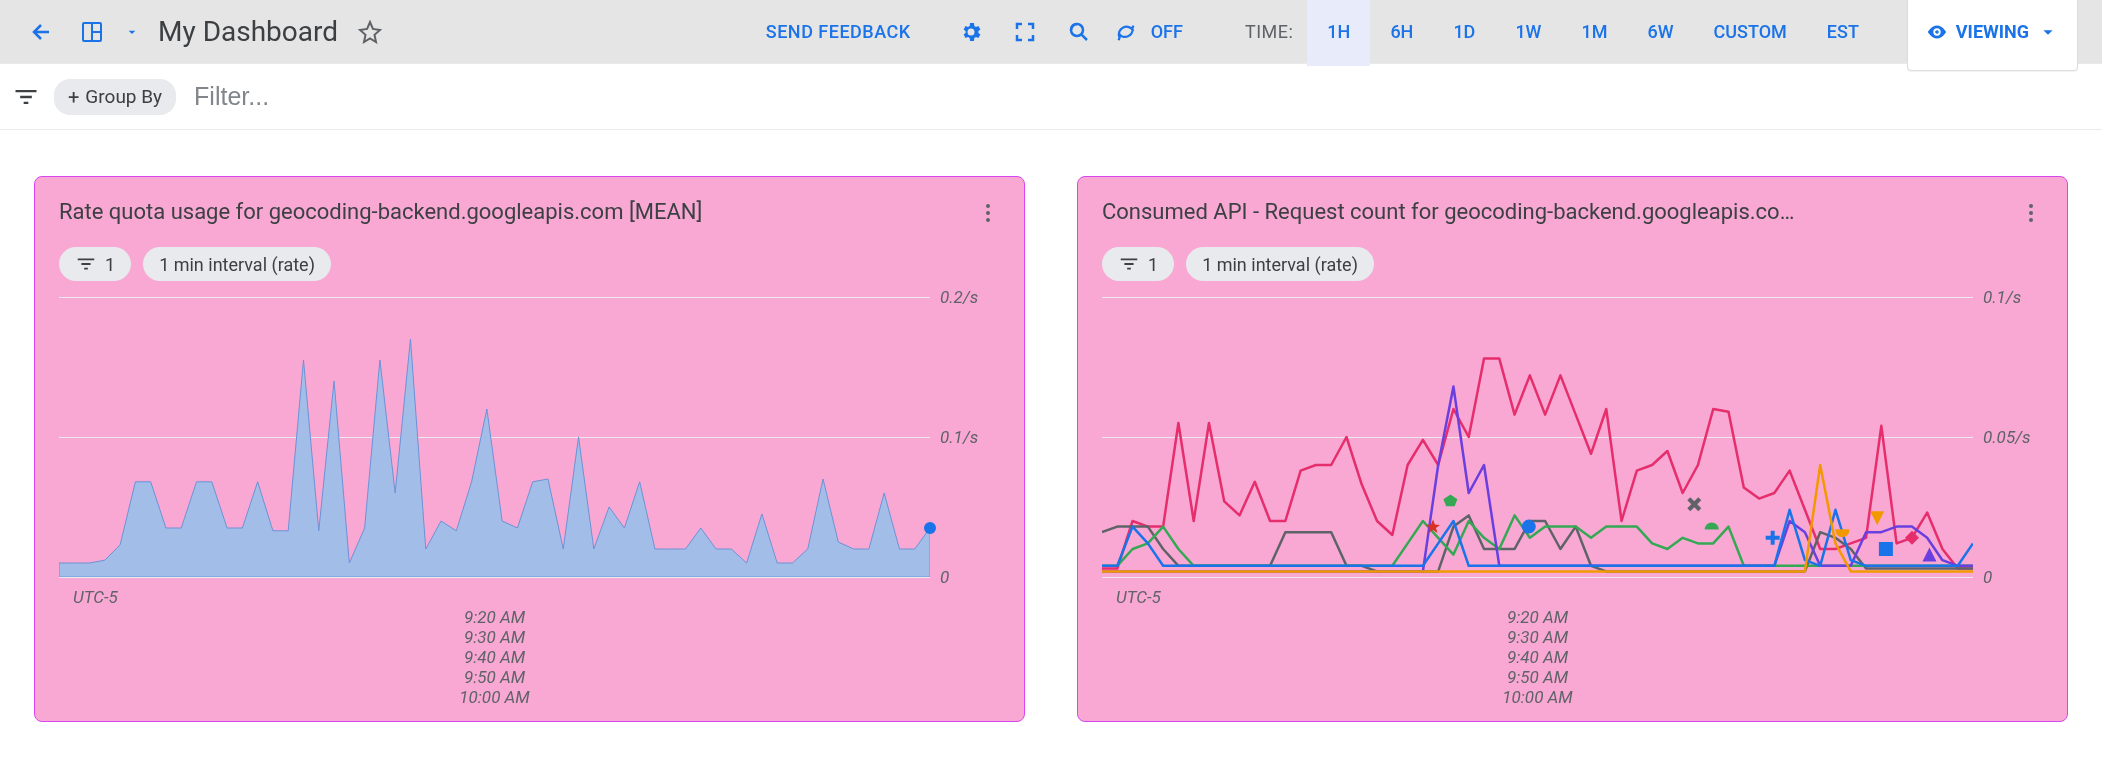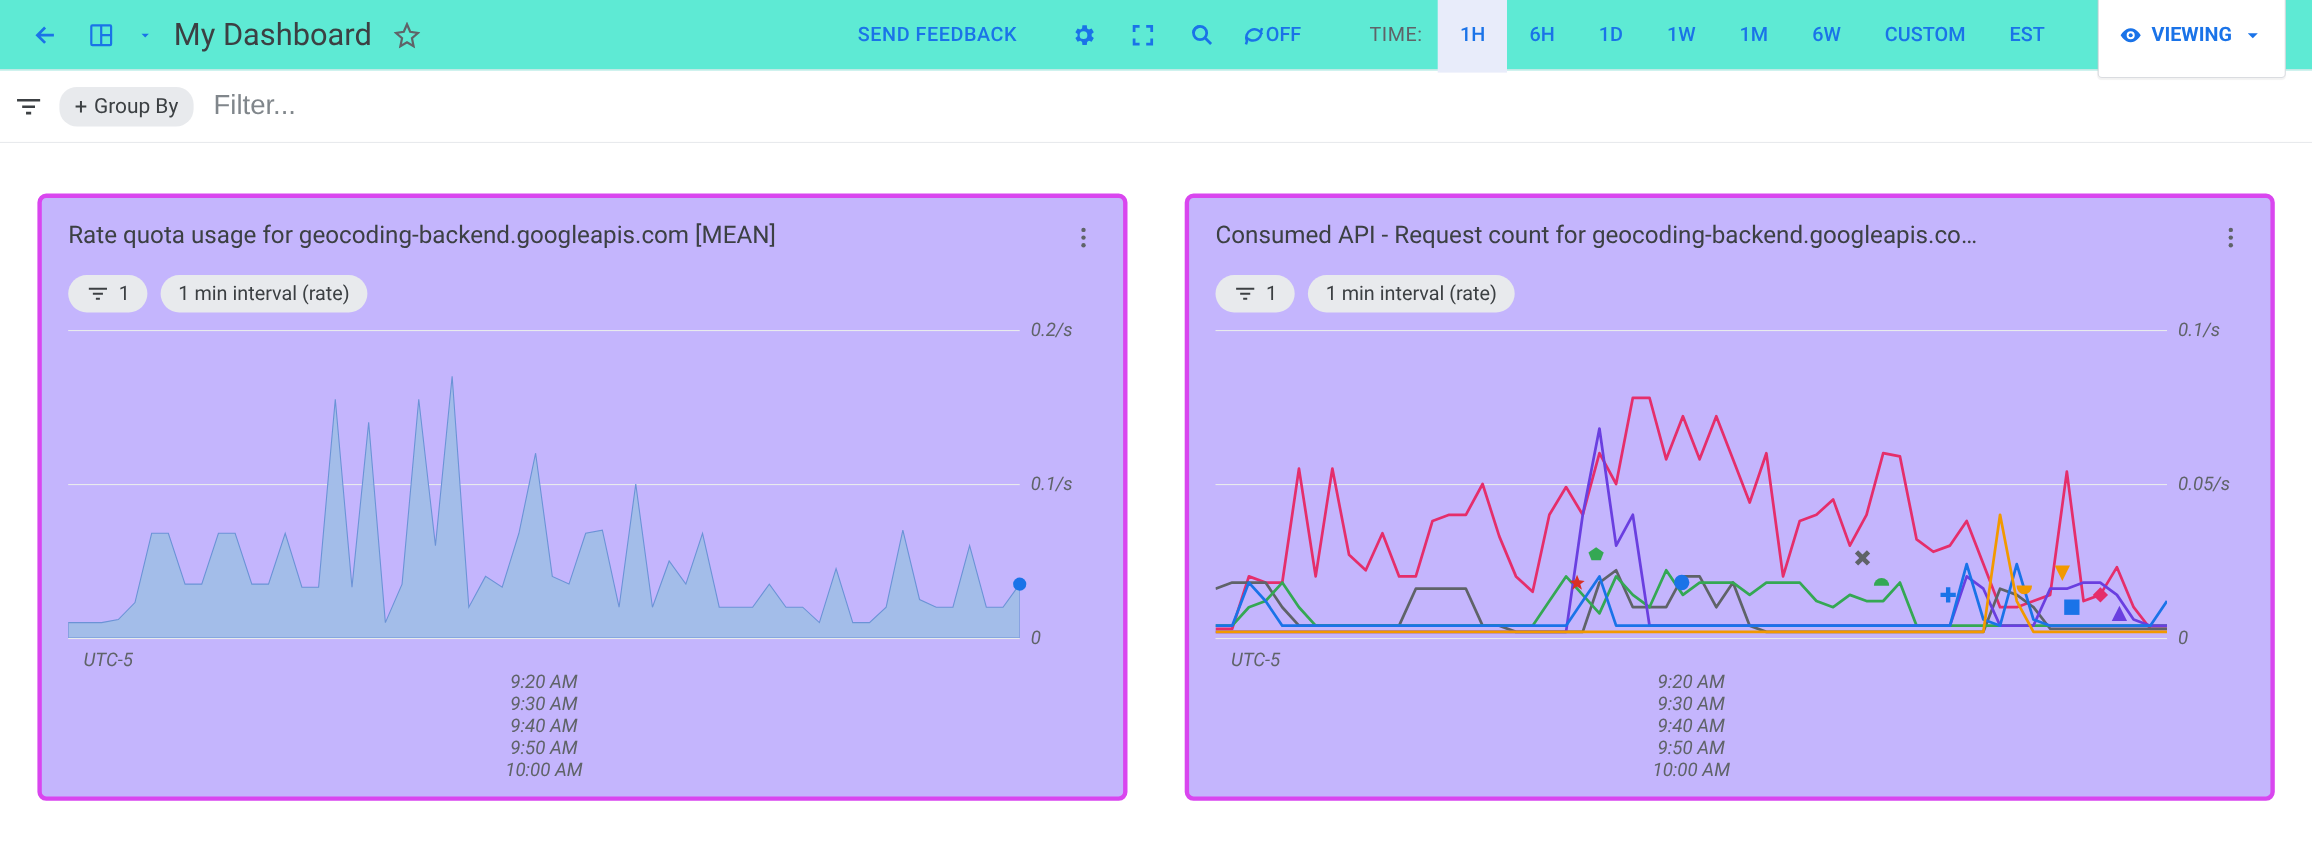--- a/index.html
+++ b/index.html
@@ -1,50 +1,50 @@
 <!DOCTYPE html>
 <html><head>
 <meta charset="utf-8">
 <style>
 * { box-sizing: border-box; margin: 0; padding: 0; }
 body { font-family: 'Google Sans', 'Roboto', Arial, sans-serif; background: #fff; color: #202124; width: 2102px; }
 
 
-.header { display: flex; align-items: center; height: 64px; padding: 0 24px; border-bottom: 1px solid #e8eaed; background: #5eead4; gap: 8px; }
+.header { display: flex; align-items: center; height: 64px; padding: 0 24px; border-bottom: 1px solid #e8eaed; background: #e5e5e5; gap: 8px; }
 .header-left { display: flex; align-items: center; gap: 14px; }
 .icon-btn { display: inline-flex; align-items: center; justify-content: center; width: 36px; height: 36px; cursor: pointer; color: #1a73e8; border-radius: 50%; }
 .icon-btn svg { width: 24px; height: 24px; }
 .title { font-size: 28px; font-weight: 400; color: #3c4043; margin-left: 4px; }
 .star { color: #5f6368; width: 24px; height: 24px; margin-left: 6px; cursor: pointer; }
 .flex-spacer { flex: 1; }
 .header-link { color: #1a73e8; font-size: 18px; font-weight: 500; letter-spacing: 0.5px; cursor: pointer; padding: 0 14px; }
 .header-icons { display: flex; align-items: center; gap: 18px; margin: 0 20px; }
 .header-icons .icon-btn { color: #1a73e8; }
-.auto-off { display: flex; align-items: center; gap: 0; color: #1a73e8; font-size: 18px; font-weight: 500; }
+.auto-off { display: flex; align-items: center; gap: 14px; color: #1a73e8; font-size: 18px; font-weight: 500; }
 .time-group { display: flex; align-items: center; gap: 0; margin-left: 20px; }
 .time-label { color: #5f6368; font-size: 18px; font-weight: 400; padding: 0 14px; letter-spacing: 0.5px;}
 .time-btn { color: #1a73e8; font-size: 18px; font-weight: 500; padding: 24px 20px; cursor: pointer; }
 .time-btn.active { background: #e8ecfa; }
 .viewing-btn { display: flex; align-items: center; gap: 8px; margin-left: 20px; padding: 27px 18px; border: 1px solid #dadce0; border-radius: 4px; background: #fff; color: #1a73e8; font-size: 18px; font-weight: 700; cursor: pointer; box-shadow: 0 1px 1px rgba(0,0,0,0.05); }
 .viewing-btn svg { width: 22px; height: 22px; }
 
 
 .subbar { display: flex; align-items: center; height: 66px; padding: 0 12px; border-bottom: 1px solid #e8eaed; gap: 14px; }
 .subbar .filter-icon { color: #3c4043; width: 28px; height: 28px; }
 .group-by-chip { display: inline-flex; align-items: center; gap: 6px; background: #e8eaed; border-radius: 16px; padding: 6px 14px; cursor: pointer; }
 .group-by-chip .plus { font-size: 20px; font-weight: 400; color: #3c4043; }
 .group-by-chip .lbl { font-size: 19px; color: #3c4043; }
 .filter-input { border: none; font-size: 25px; color: #000000; outline: none; width: 300px; padding: 8px 4px; background: transparent; }
 .filter-input::placeholder { color: #80868b; }
 
 
 .content { display: grid; grid-template-columns: 1fr 1fr; gap: 52px; padding: 46px 34px; }
 
 
-.card { border: 4px solid #d946ef; border-radius: 8px; padding: 18px 10px 10px 10px; background: #c4b5fd; }
+.card { border: 1px solid #d946ef; border-radius: 8px; padding: 18px 10px 10px 10px; background: #f9a8d4; }
 .card-header { display: flex; align-items: flex-start; padding: 4px 14px 14px 14px; gap: 10px; min-height: 52px; }
 .card-title { font-size: 22px; color: #3c4043; flex: 1; white-space: nowrap; overflow: hidden; text-overflow: ellipsis; }
 .more-icon { width: 24px; height: 24px; color: #5f6368; cursor: pointer; flex-shrink: 0; margin-top: 2px; }
 .chips-row { display: flex; gap: 12px; padding: 0 14px 16px 14px; }
 .chip { display: inline-flex; align-items: center; gap: 8px; background: #e8eaed; border-radius: 18px; padding: 6px 16px; font-size: 18px; color: #3c4043; cursor: pointer; }
 .chip svg { width: 22px; height: 22px; }
 
 
 .chart-wrap { position: relative; padding: 0 14px; font-style: italic; }
 .chart-inner { display: flex; }

